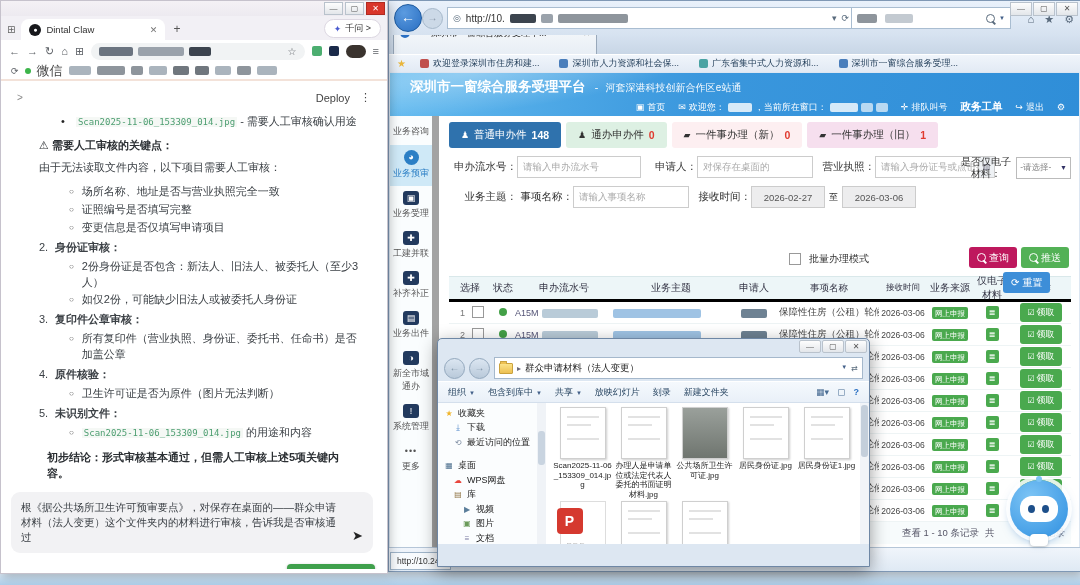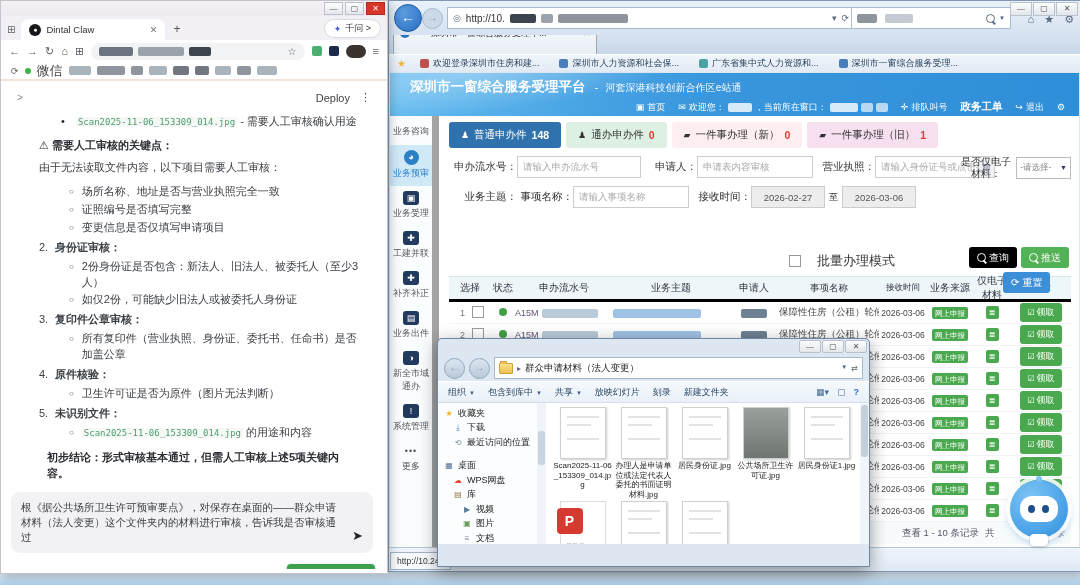--- a/index.html
+++ b/index.html
@@ -96,26 +96,26 @@
   .frow{display:flex;align-items:center;margin-bottom:8px;}
   .flab{text-align:right;white-space:nowrap;}
   .finp{height:20px;border:1px solid #ccc;background:#fff;display:flex;align-items:center;padding:0 5px;font-size:9.5px;color:#aaa;overflow:hidden;white-space:nowrap;}
   .finp.gray{background:#ededee;color:#555;justify-content:center;}
   .idbtn{width:15px;height:20px;border:1px solid #ccc;border-left:none;background:#eef1f4;font-size:8px;color:#667;text-align:center;line-height:20px;}
   .emat{position:absolute;right:0;top:0;width:112px;display:flex;align-items:center;gap:3px;}
   .emat .lab{font-size:10px;line-height:1.15;text-align:center;width:58px;}
   .fsel{width:50px;height:20px;border:1px solid #bbb;background:#fff;font-size:8.5px;color:#888;display:flex;align-items:center;justify-content:space-between;padding:0 3px;}
   .fsel .arr{font-size:7px;color:#336;}
   .actions{position:absolute;right:0;top:88px;width:200px;height:48px;}
-  .batch{position:absolute;left:-82px;top:8px;display:flex;align-items:center;gap:16px;font-size:13px;color:#333;}
+  .batch{position:absolute;left:-82px;top:8px;display:flex;align-items:center;gap:8px;font-size:10px;color:#333;}
   .cbx{width:10px;height:10px;border:1px solid #999;background:#fff;display:inline-block;}
   .abtn{position:absolute;height:21px;border-radius:3px;color:#fff;font-size:10px;display:flex;align-items:center;gap:3px;padding:0 8px;}
   .abtn .maglass{border-color:#fff;}
   .abtn .maglass:after{background:#fff;}
-  .a-q{left:98px;top:3px;background:#000000;}
+  .a-q{left:98px;top:3px;background:#be185d;}
   .a-p{left:150px;top:3px;background:#53b156;}
   .a-r{left:132px;top:28px;background:#3d8ed8;}
   .tbl{margin-top:58px;border-top:1px solid #d9e8ea;}
   .thead,.trow{display:flex;align-items:center;}
   .thead{height:22px;background:#edf6f8;border-bottom:3px solid #000000;font-size:10px;color:#334;}
   .thead span{text-align:center;}
   .trow{height:21px;border-bottom:1px solid #eef4f5;font-size:9.5px;color:#444;}
   .c{text-align:center;overflow:hidden;white-space:nowrap;}
   .h-sel,.c-nosel{width:42px;}
   .c-no{width:16px;color:#777;font-size:9px;text-align:right;}
@@ -442,21 +442,21 @@
                 <span class="ico" style="font-size:9px">▰</span>
                 <span>一件事办理（旧）</span>
                 <span class="cnt">1</span>
               </span>
             </div>
           <div class="filters">
             <div class="frow">
               <span class="flab" style="width:68px">申办流水号：</span>
               <span class="finp" style="width:112px">请输入申办流水号</span>
               <span class="flab" style="width:56px">申请人：</span>
-              <span class="finp" style="width:104px">申请表内容审核</span>
+              <span class="finp" style="width:104px">对保存在桌面的</span>
               <span class="flab" style="width:62px">营业执照：</span>
               <span class="finp" style="width:92px">请输入身份证号或点击按钮</span>
               <span class="idbtn">▥</span>
             </div>
             <div class="frow">
               <span class="flab" style="width:68px">业务主题：</span>
               <span class="flab" style="width:56px">事项名称：</span>
               <span class="finp" style="width:104px">请输入事项名称</span>
               <span class="flab" style="width:62px">接收时间：</span>
               <span class="finp gray" style="width:62px">2026-02-27</span>
@@ -766,30 +766,30 @@
             </div>
             <div class="fitem">
               <div class="thumb">
                 <span class="ln" style="top:8px"></span>
                 <span class="ln" style="top:16px;right:14px"></span>
                 <span class="ln" style="top:30px"></span>
               </div>
               <div class="fname">办理人是申请单位或法定代表人委托的书面证明材料.jpg</div>
             </div>
             <div class="fitem">
+              <div class="thumb dark"></div>
+              <div class="fname">公共场所卫生许可证.jpg</div>
+            </div>
+            <div class="fitem">
               <div class="thumb">
                 <span class="ln" style="top:8px"></span>
                 <span class="ln" style="top:16px;right:14px"></span>
                 <span class="ln" style="top:30px"></span>
               </div>
               <div class="fname">居民身份证.jpg</div>
-            </div>
-            <div class="fitem">
-              <div class="thumb dark"></div>
-              <div class="fname">公共场所卫生许可证.jpg</div>
             </div>
             <div class="fitem">
               <div class="thumb">
                 <span class="ln" style="top:8px"></span>
                 <span class="ln" style="top:16px;right:14px"></span>
                 <span class="ln" style="top:30px"></span>
               </div>
               <div class="fname">居民身份证1.jpg</div>
             </div>
             <div class="fitem">

